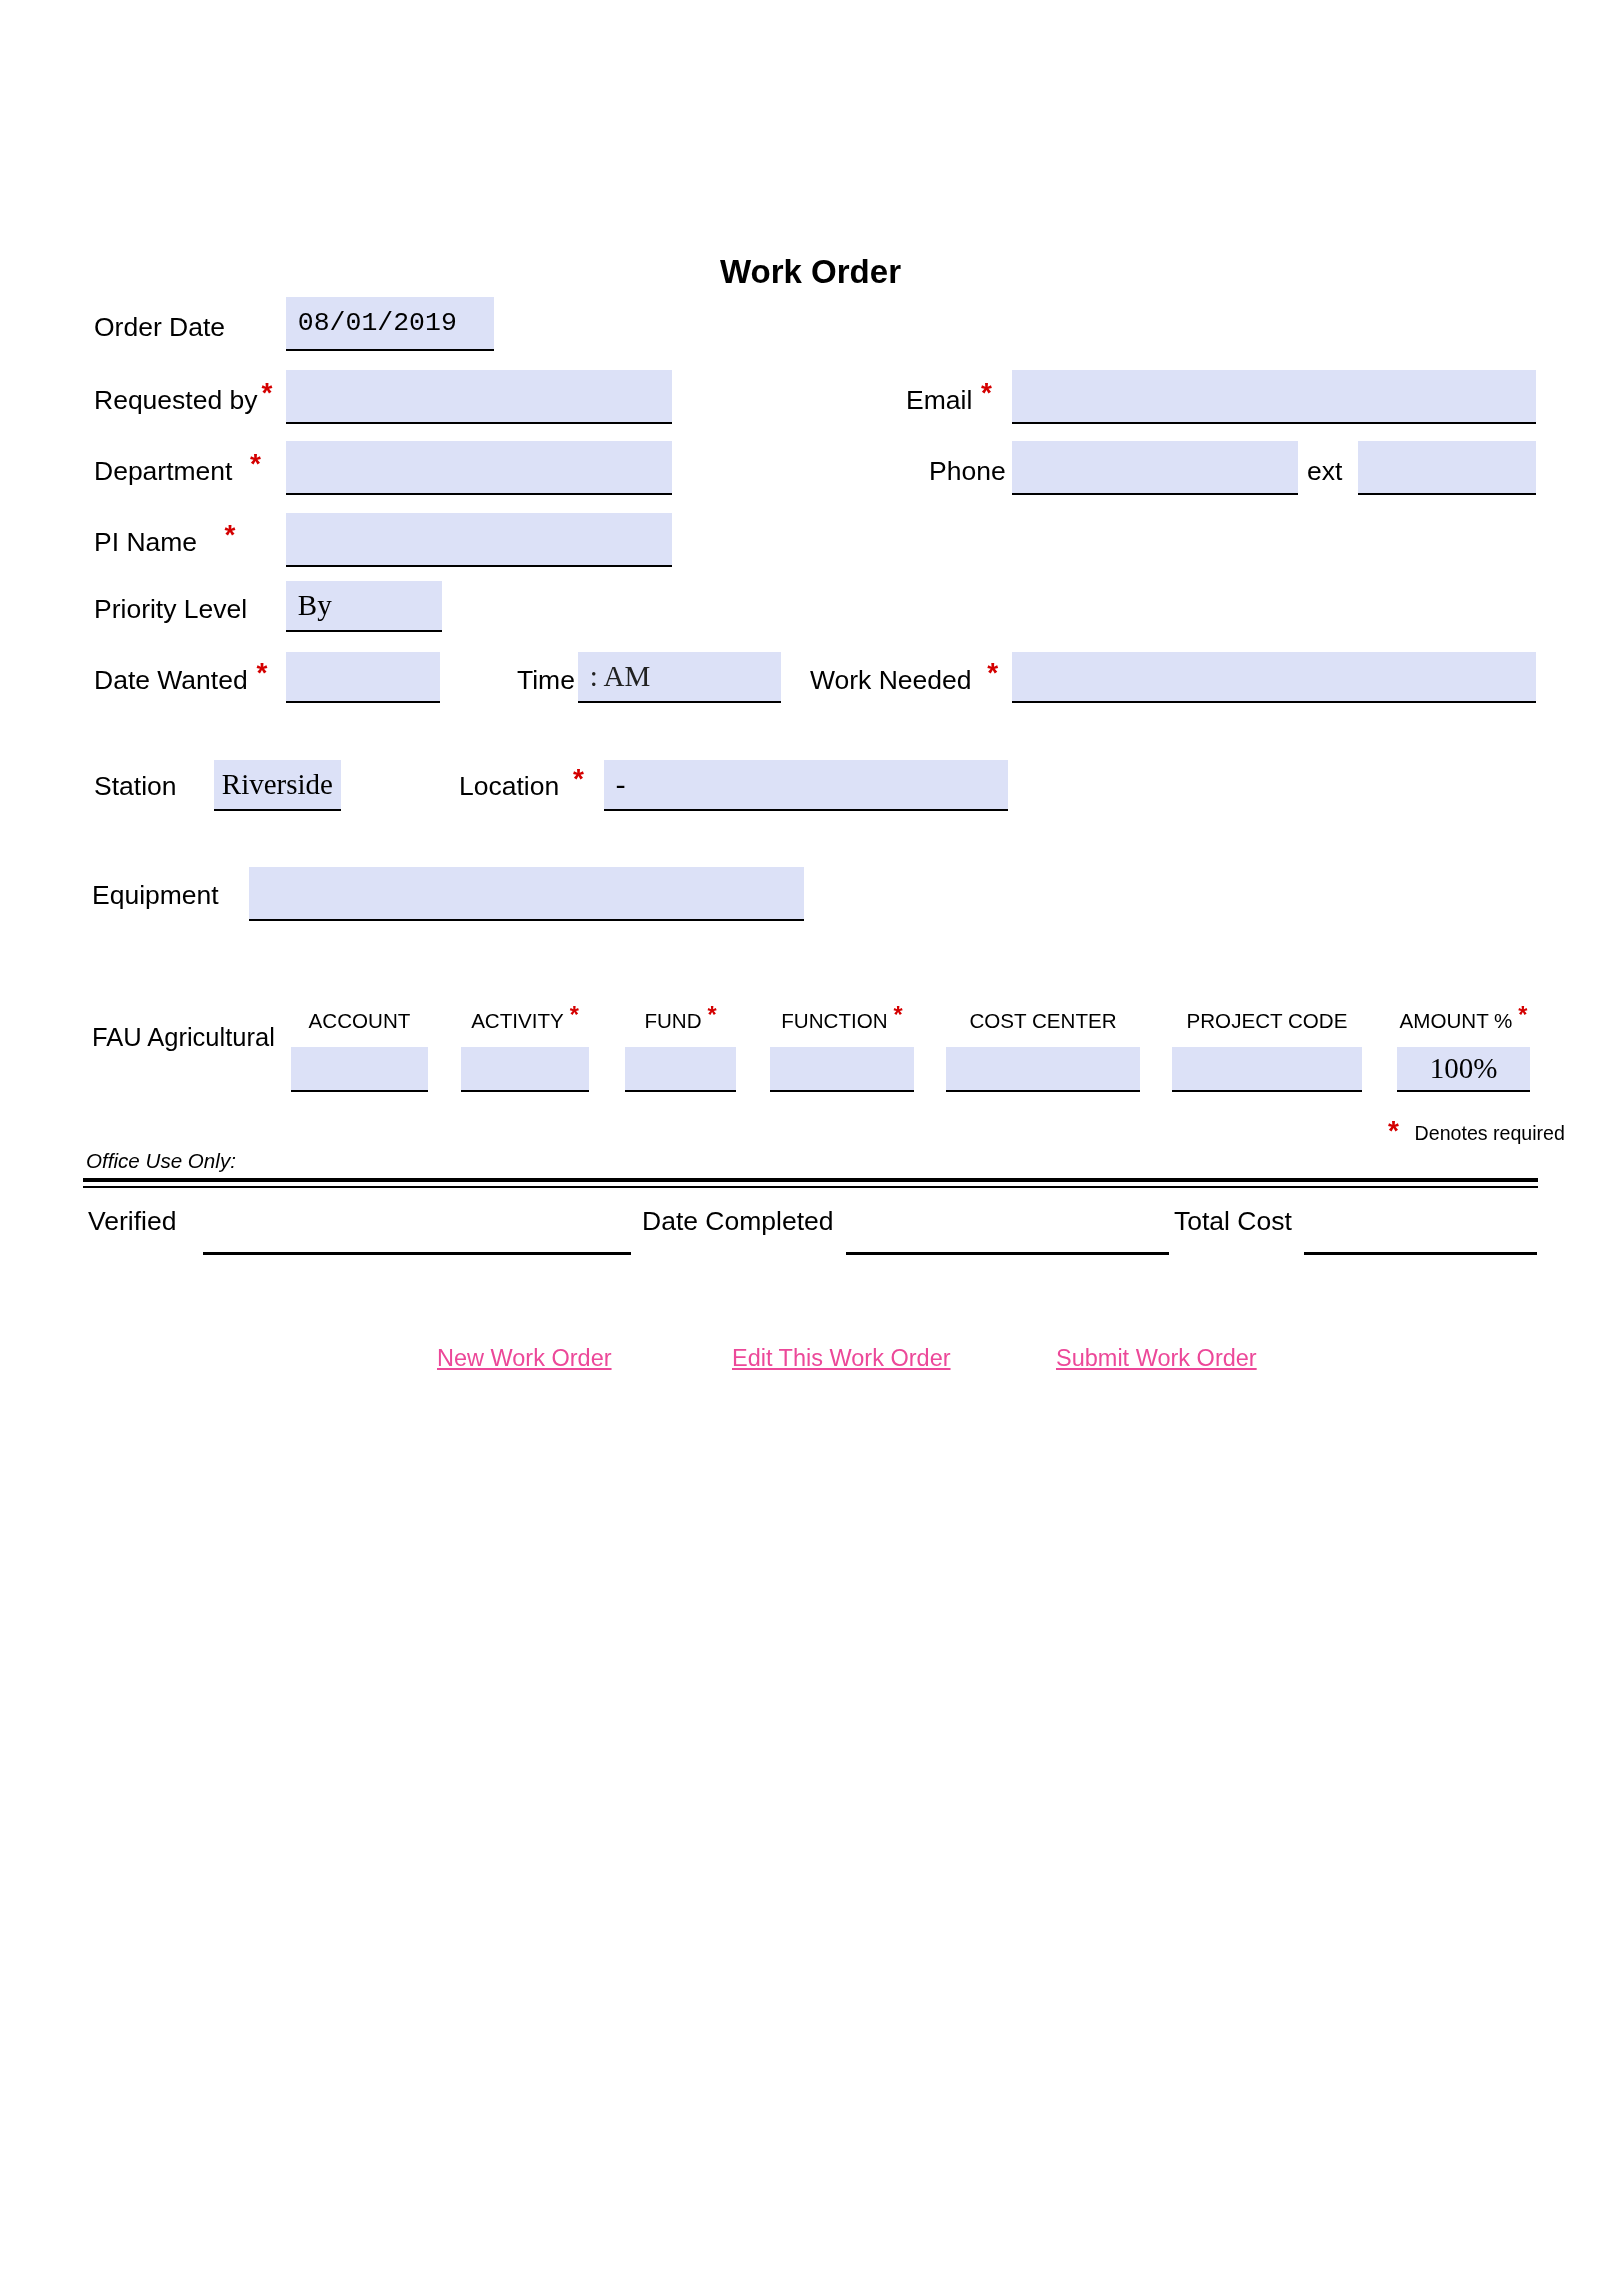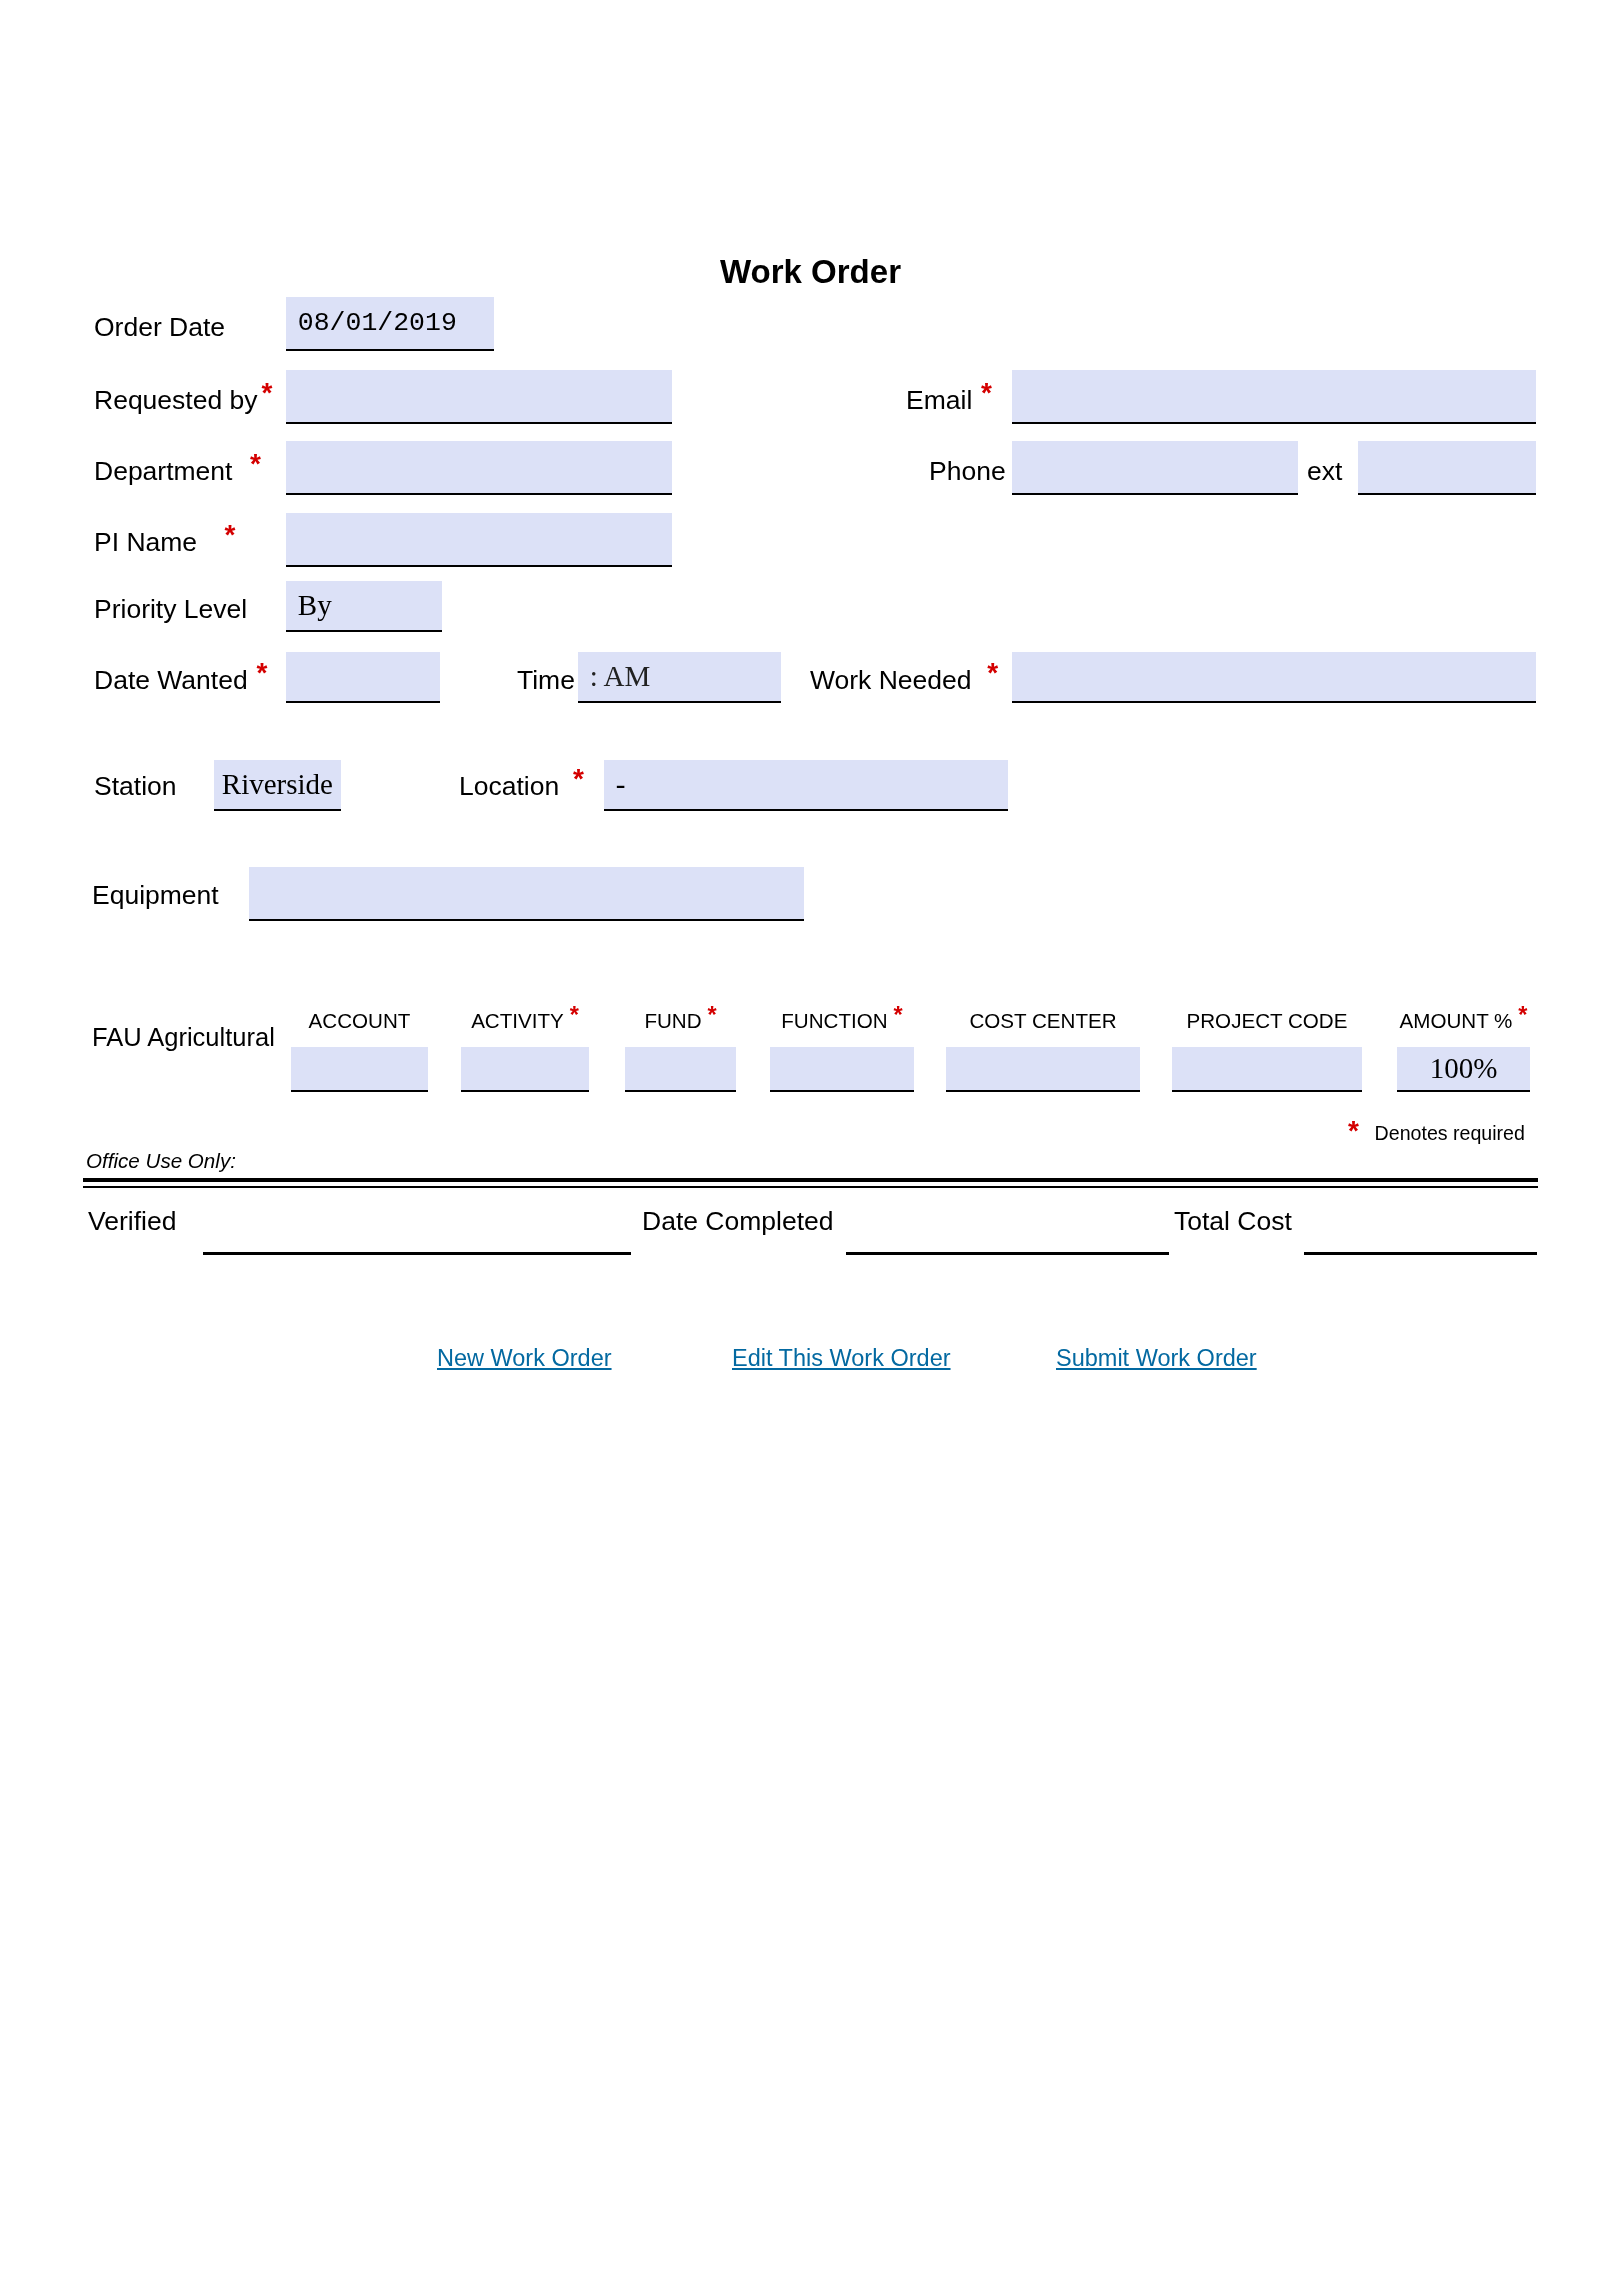--- a/index.html
+++ b/index.html
@@ -18,21 +18,21 @@
     display:flex;align-items:center;padding:0 11.8px;box-sizing:border-box;
     font-size:26.5px;white-space:nowrap;overflow:hidden;font-family:Liberation Mono, monospace;}
   .serif{font-family:"Liberation Serif","DejaVu Serif",serif;font-size:29px;}
   .fau-col{position:absolute;top:1006px;text-align:center;}
   .fau-head{font-size:20.6px;white-space:nowrap;height:29px;line-height:29px;}
   .fau-head .req{font-size:23.5px;top:-4.9px;margin-left:5.9px;}
   .fau-box{margin-top:12px;height:45px;background:#dce1f7;border-bottom:2.9px solid #000;
     box-sizing:border-box;display:flex;align-items:center;justify-content:center;}
   .hrule{position:absolute;background:#000;}
   .uline{position:absolute;height:2.9px;background:#000;}
-  .link{position:absolute;font-size:23.5px;color:#0369a1;text-decoration:underline;
+  .link{position:absolute;font-size:23.5px;color:#ec4899;text-decoration:underline;
     cursor:pointer;white-space:nowrap;}
   .italic-note{position:absolute;font-style:italic;font-size:20.6px;}
   .legend{position:absolute;white-space:nowrap;}
   .legend .txt{font-size:19.6px;margin-left:15.7px;}
 </style>
 </head>
 <body>
 
 <div class="page">
 
@@ -134,21 +134,21 @@
   </div>
   <div class="fau-col" style="left:1172px;width:190px">
     <div class="fau-head"><span>PROJECT CODE</span></div>
     <div class="fau-box serif"></div>
   </div>
   <div class="fau-col" style="left:1397px;width:133px">
     <div class="fau-head"><span>AMOUNT %</span><span class="req">*</span></div>
     <div class="fau-box serif">100%</div>
   </div>
 
-  <div class="legend" style="left:1348px;top:1117px">
+  <div class="legend" style="left:1388px;top:1117px">
     <span class="req" style="margin-left:0;top:0">*</span><span class="txt">Denotes required</span>
   </div>
 
   <div class="italic-note" style="left:86px;top:1149px">Office Use Only:</div>
   <div class="hrule" style="left:83px;top:1178px;width:1455px;height:3.9px"></div>
   <div class="hrule" style="left:83px;top:1186px;width:1455px;height:2px"></div>
 
   <div class="lbl" style="left:88px;top:1206px">
     <span>Verified</span>
   </div>

